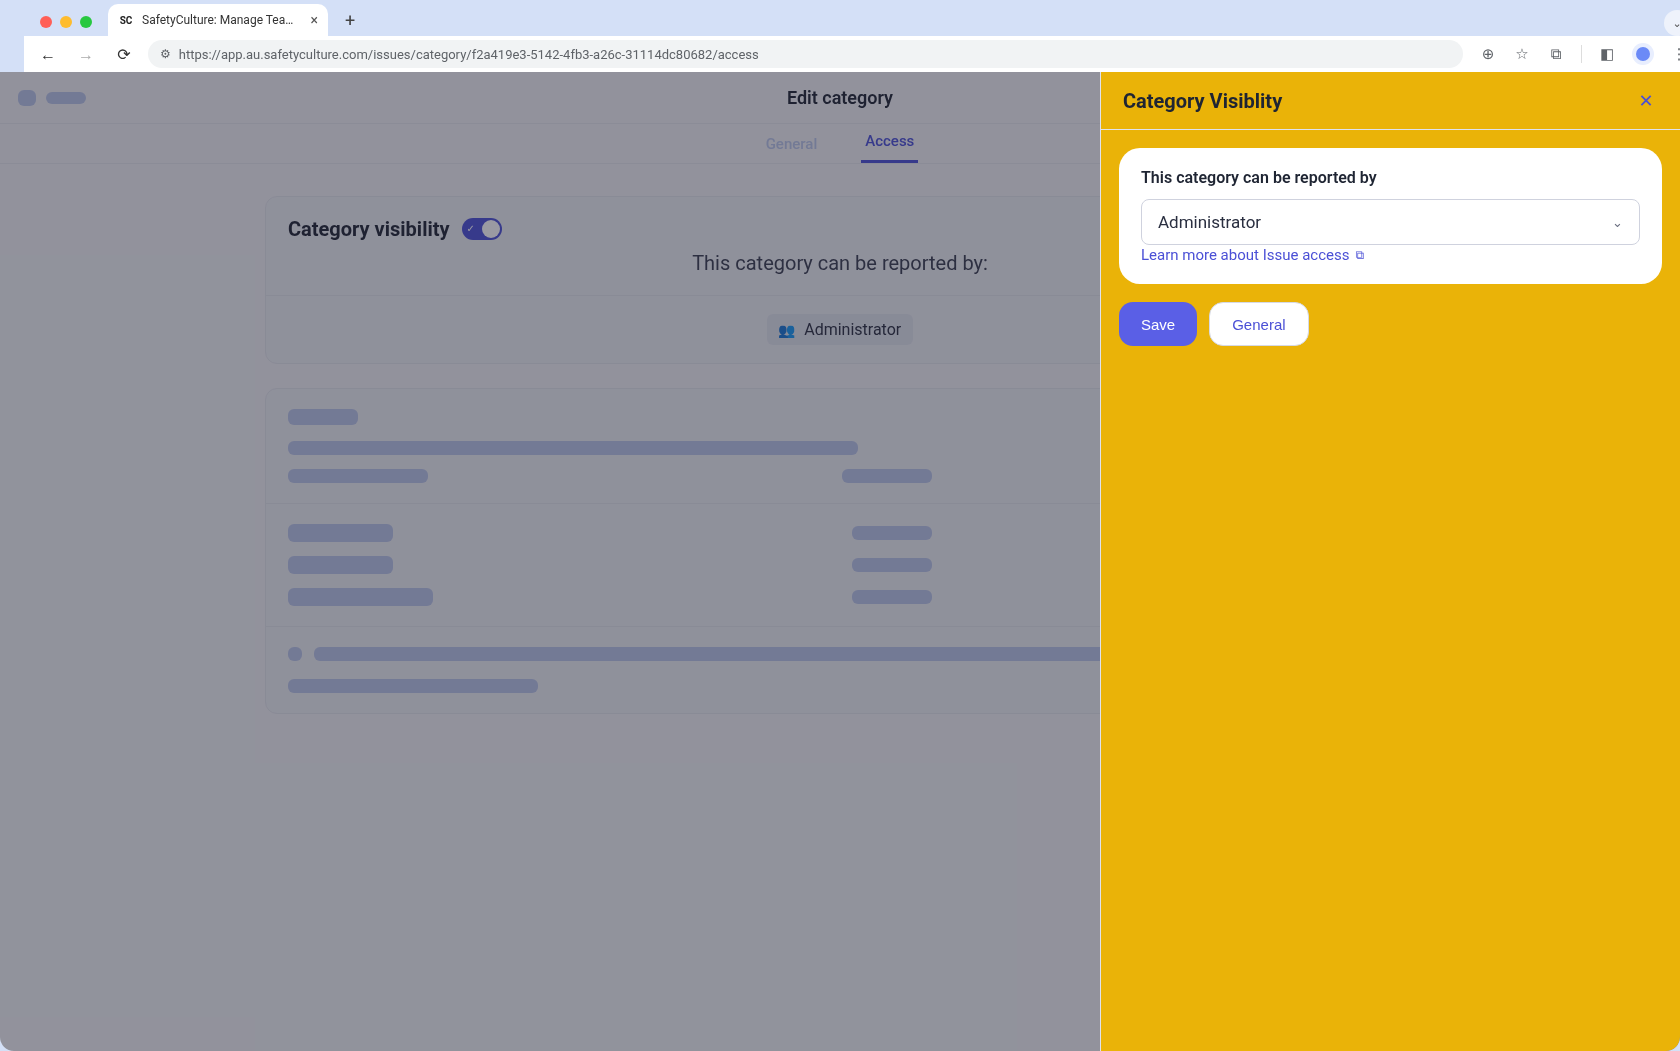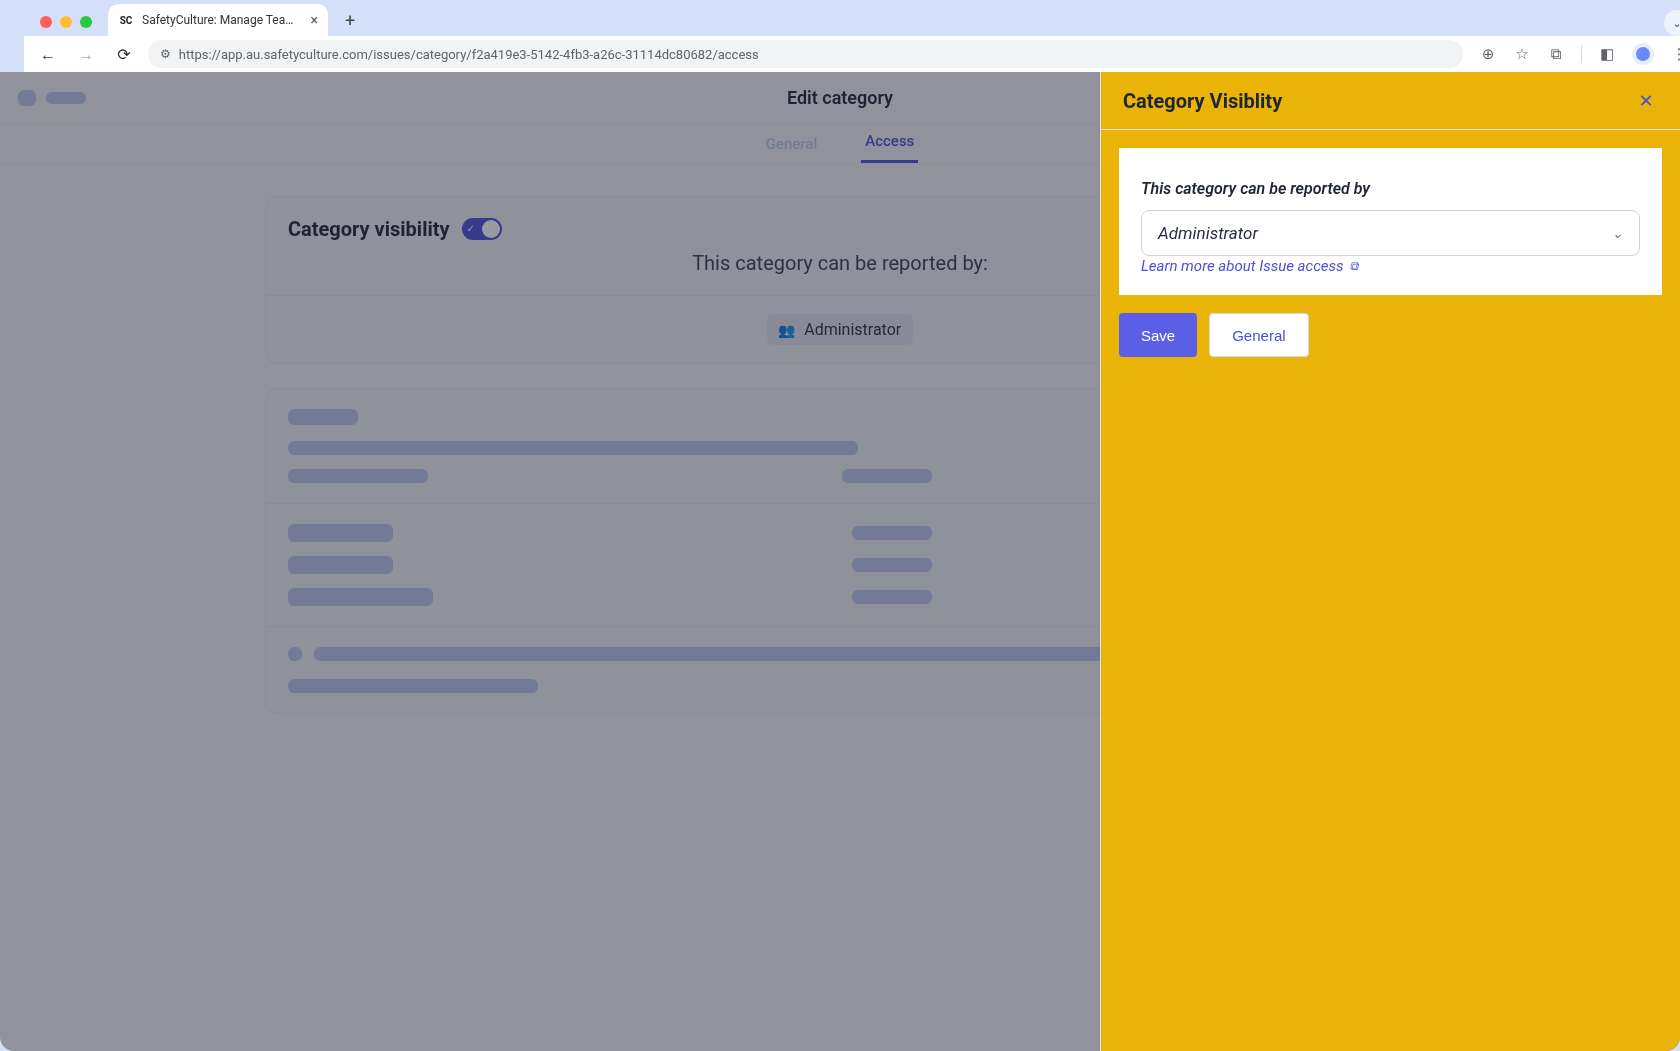--- a/index.html
+++ b/index.html
@@ -59,28 +59,28 @@
     .skel { background: #b9c5e8; border-radius: 6px; height: 14px; }
     .skel-row { display: flex; justify-content: space-between; align-items: center; margin-top: 14px; }
 
     
     .overlay { position: absolute; inset: 0; background: rgba(30,32,48,0.45); }
     .side-panel { position: absolute; top: 0; right: 0; bottom: 0; width: 580px; background: #eab308; border-left: 1px solid #dfe2ed; display: flex; flex-direction: column; border-radius: 0 0 14px 0;}
     .panel-header { height: 58px; display: flex; align-items: center; justify-content: space-between; padding: 0 22px; border-bottom: 1px solid #dfe2ed; }
     .panel-title { font-size: 20px; font-weight: 700; color: #1f2533; }
     .panel-close { width: 24px; height: 24px; display: flex; align-items: center; justify-content: center; color: #4b50d6; font-size: 18px; cursor: pointer; }
     .panel-body { padding: 18px; }
-    .panel-card { background: #fff; border-radius: 0; padding: 31px 22px 20px; font-style: italic; }
+    .panel-card { background: #fff; border-radius: 21px; padding: 20px 22px 20px; }
     .field-label { font-size: 16px; font-weight: 600; color: #1f2533; margin-bottom: 12px; }
     .select-box { border: 1px solid #cfd2de; border-radius: 8px; height: 46px; display: flex; align-items: center; justify-content: space-between; padding: 0 16px; font-size: 17px; color: #2a2f40; cursor: pointer; }
     .select-chevron { font-size: 13px; color: #6a6f80; }
     .learn-link { display: inline-flex; align-items: center; gap: 6px; font-size: 15px; color: #4b50d6; text-decoration: none; cursor: pointer; }
     .ext-icon { font-size: 12px; }
     .panel-actions { display: flex; gap: 12px; margin-top: 18px; padding: 0 0px; }
-    .btn { height: 44px; border-radius: 4px; padding: 0 22px; font-size: 15px; font-weight: 500; display: flex; align-items: center; justify-content: center; cursor: pointer; border: none; }
+    .btn { height: 44px; border-radius: 14px; padding: 0 22px; font-size: 15px; font-weight: 500; display: flex; align-items: center; justify-content: center; cursor: pointer; border: none; }
     .btn-primary { background: #5a5fe6; color: #fff; }
     .btn-secondary { background: #fff; color: #4b50d6; border: 1px solid #d6d9e5; }
   </style>
 </head>
 <body>
 
 <div class="browser-chrome">
   <div class="tab-bar">
     <div class="traffic-lights">
       <div class="tl tl-red"></div>

